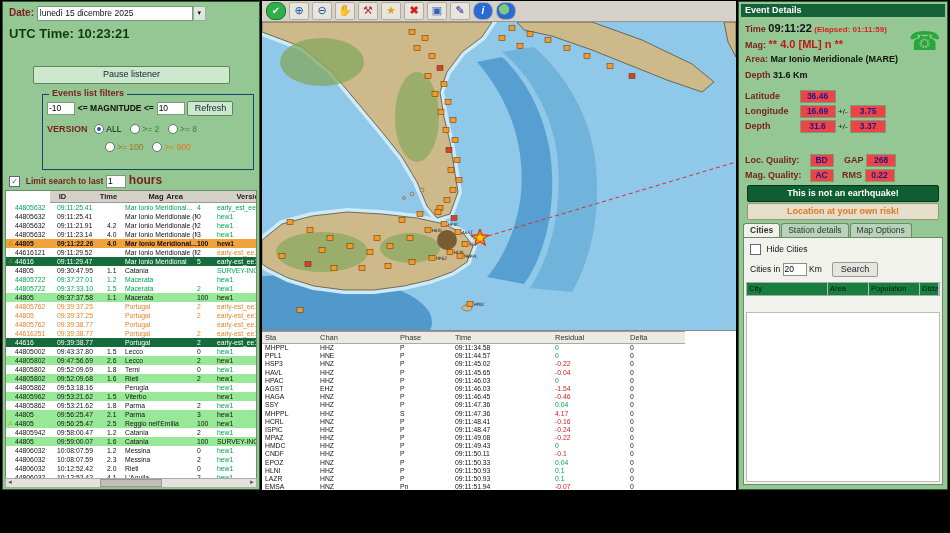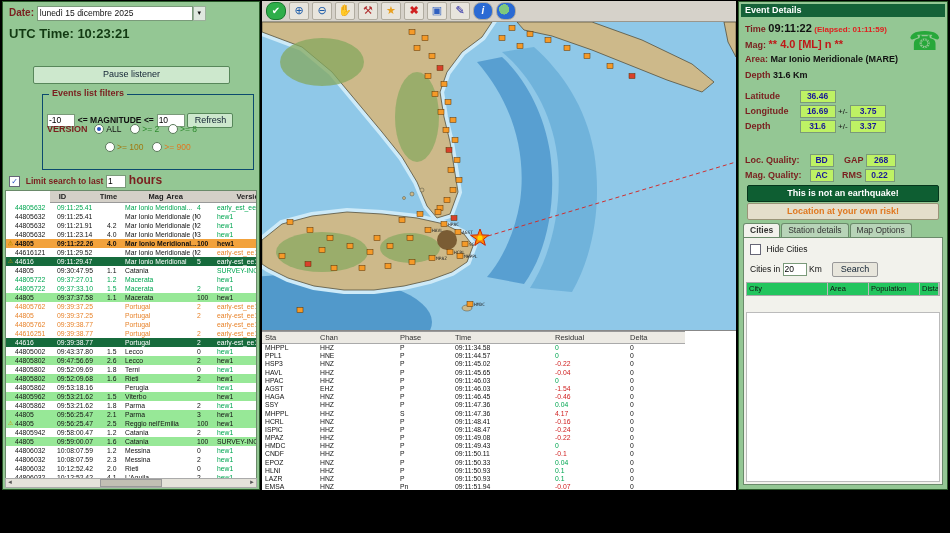--- a/index.html
+++ b/index.html
@@ -73,52 +73,52 @@
   .p0{width:55px;padding-left:3px;} .p1{width:80px;} .p2{width:55px;} .p3{width:100px;} .p4{width:75px;} .p5{width:55px;} .p6{flex:1;}
   .resg{color:#00a651;} .resr{color:#d02020;}
 
   
   .rhead{position:absolute;top:2px;left:2px;right:2px;height:13px;background:#156238;color:#fff;
          font-size:9px;font-weight:bold;line-height:13px;padding-left:4px;}
   .rrow{position:absolute;left:6px;right:6px;white-space:nowrap;font-size:9px;}
   .val{font-weight:bold;color:#111;}
   .red{color:#e02020;font-weight:bold;}
   .magval{color:#c01818;font-weight:bold;font-size:11px;}
-  .whitebox{display:inline-block;background:#bef264;border:1px solid #7a9a7a;min-width:30px;height:11px;
+  .whitebox{display:inline-block;background:#ef4444;border:1px solid #7a9a7a;min-width:30px;height:11px;
             line-height:11px;font-size:8.5px;text-align:center;color:#1a1a99;font-weight:bold;padding:0 2px;vertical-align:middle;}
   #phone-icon{position:absolute;right:6px;top:26px;font-size:26px;color:#27a83a;line-height:26px;}
   .bigbtn{position:absolute;left:8px;right:8px;height:15px;line-height:14px;text-align:center;
           font-size:9px;font-weight:bold;cursor:pointer;border-radius:2px;}
   #not-eq-btn{top:183px;background:#0e5e32;color:#fff;border:1px solid #06361c;}
   #own-risk-btn{top:201px;background:#e4decb;color:#e07820;border:1px solid #9a9478;}
   #tabs{position:absolute;top:221px;left:4px;right:4px;height:14px;display:flex;gap:1px;font-size:8.5px;}
   .tab{background:#b8d4b8;border:1px solid #6a8a6a;border-bottom:none;padding:1px 6px 0;border-radius:3px 3px 0 0;color:#333;cursor:pointer;}
   .tab.active{background:#f2f2ec;font-weight:bold;}
   #tab-content{position:absolute;top:235px;left:4px;right:4px;bottom:4px;background:#f2f2ec;border:1px solid #6a8a6a;}
-  #cities-head{display:flex;background:#22c55e;border:1px solid #aaa;height:12px;line-height:12px;font-size:7.5px;margin:4px 2px 0;}
+  #cities-head{display:flex;background:#15803d;border:1px solid #aaa;height:12px;line-height:12px;font-size:7.5px;margin:4px 2px 0;}
   #cities-head span{overflow:hidden;white-space:nowrap;border-right:1px solid #bbb;padding-left:2px;}
   .ch0{width:78px;} .ch1{width:38px;} .ch2{width:48px;} .ch3{flex:1;}
   #cities-body{position:absolute;left:2px;right:2px;top:74px;bottom:2px;background:#fff;border:1px solid #bbb;}
 </style>
 </head>
 <body>
 
 <div id="left-panel" class="panel">
   <div class="lrow" style="top:4px;">
     <span class="maroon">Date:</span>
     <span class="datebox">
       <span>lunedì 15 dicembre 2025</span>
     </span><span class="ddarrow">▾</span>
   </div>
   <div class="lrow" id="utc-time">UTC Time: 10:23:21</div>
   <div id="pause-btn" class="btn">Pause listener</div>
 
   <div class="groupbox">
     <span class="grouptitle maroon">Events list filters</span>
-    <div style="position:absolute;top:18px;left:4px;white-space:nowrap;">
+    <div style="position:absolute;top:6px;left:4px;white-space:nowrap;">
       <input class="tinyinput" value="-10" style="">
       <span style="font-size:8.5px;font-weight:bold;">&lt;= MAGNITUDE &lt;=</span>
       <input class="tinyinput" value="10" style="">
       <span class="btn" style="display:inline-block;width:44px;height:13px;line-height:12px;">Refresh</span>
     </div>
     <div style="position:absolute;top:28px;left:4px;white-space:nowrap;">
       <span class="maroon" style="font-size:9px;margin-right:4px;">VERSION</span>
       <span class="radio sel"></span><span class="vlab v0">ALL</span>
       <span class="radio"></span><span class="vlab v1">&gt;= 2</span>
       <span class="radio"></span><span class="vlab v2">&gt;= 8</span>

